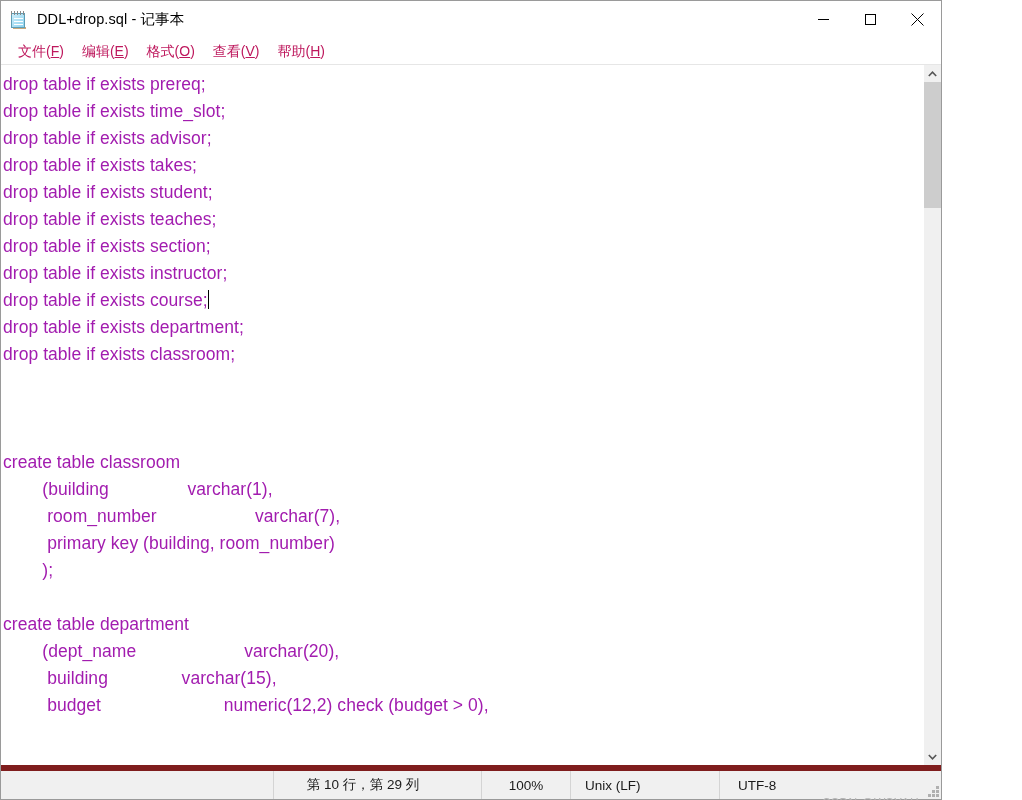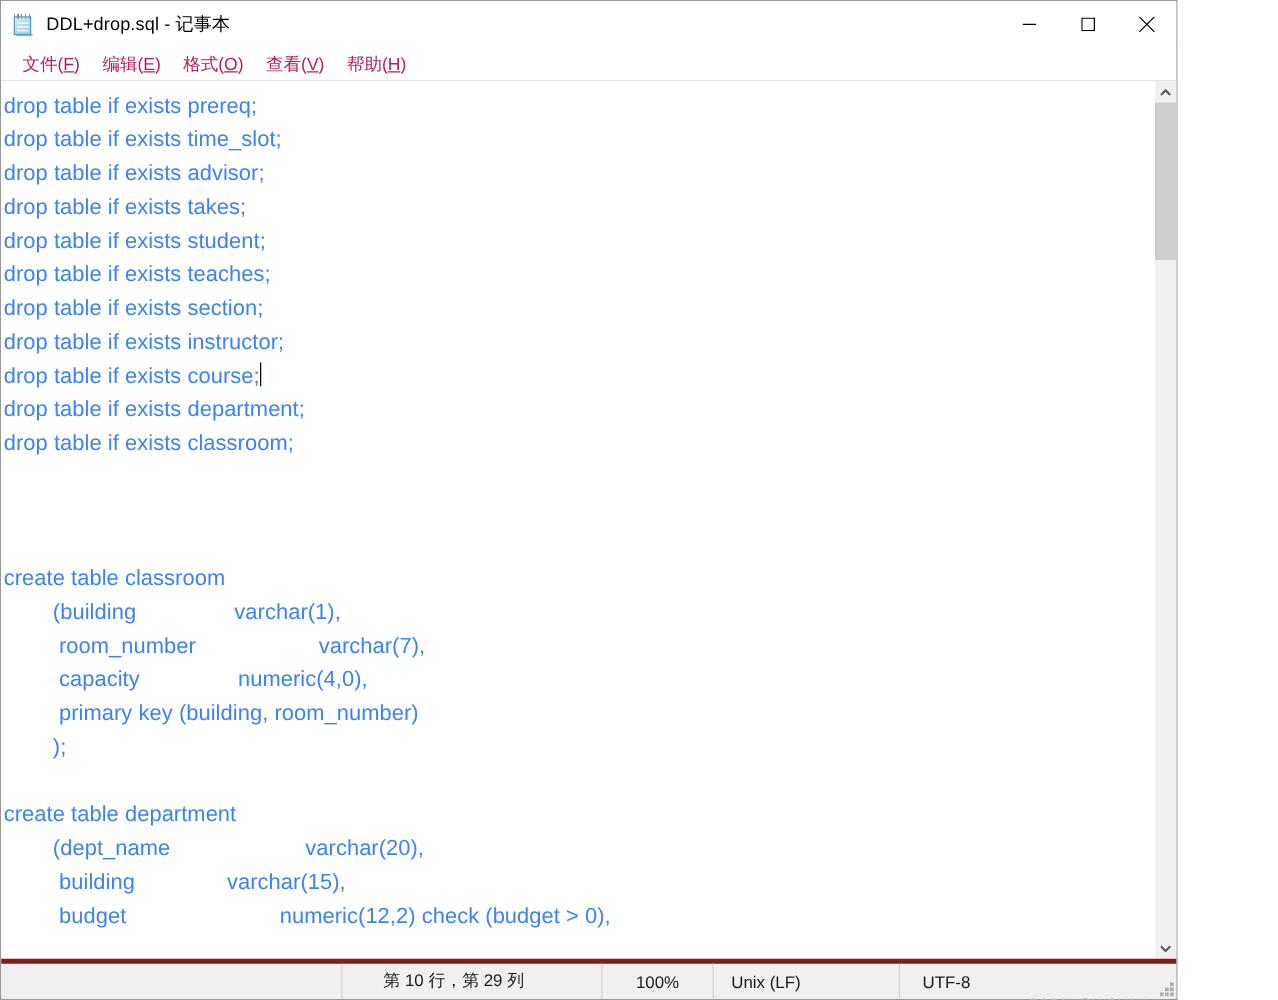--- a/index.html
+++ b/index.html
@@ -125,21 +125,21 @@
   }
   .editor {
     flex: 1 1 auto;
     position: relative;
     overflow: hidden;
     padding-top: 6px;
   }
   .code-line {
     font-size: 17.5px;
     line-height: 27px;
-    color: #3b82f6;
+    color: #a21caf;
     white-space: pre;
     padding-left: 2px;
     height: 27px;
     letter-spacing: 0.05px;
   }
   .code-line.blank { color: transparent; }
   .caret {
     display: inline-block;
     width: 1px;
     height: 19px;
@@ -177,21 +177,21 @@
     width: 17px;
     height: 126px;
     background: #cdcdcd;
   }
 
   
   .statusbar {
     height: 28px;
     min-height: 28px;
     background: #f0f0f0;
-    border-top: 4px solid #7f1d1d;
+    border-top: 6px solid #7f1d1d;
     display: flex;
     align-items: stretch;
     position: relative;
     font-size: 13.5px;
     color: #1a1a1a;
   }
   .status-spacer { flex: 1 1 auto; }
   .status-cell {
     display: flex;
     align-items: center;
@@ -281,21 +281,20 @@
         <div class="code-line"><span>drop table if exists instructor;</span></div>
         <div class="code-line"><span>drop table if exists course;</span><span class="caret"></span></div>
         <div class="code-line"><span>drop table if exists department;</span></div>
         <div class="code-line"><span>drop table if exists classroom;</span></div>
         <div class="code-line blank"><span>&nbsp;</span></div>
         <div class="code-line blank"><span>&nbsp;</span></div>
         <div class="code-line blank"><span>&nbsp;</span></div>
         <div class="code-line"><span>create table classroom</span></div>
         <div class="code-line"><span>        (building                varchar(1),</span></div>
         <div class="code-line"><span>         room_number                    varchar(7),</span></div>
-        <div class="code-line"><span>         capacity                numeric(4,0),</span></div>
         <div class="code-line"><span>         primary key (building, room_number)</span></div>
         <div class="code-line"><span>        );</span></div>
         <div class="code-line blank"><span>&nbsp;</span></div>
         <div class="code-line"><span>create table department</span></div>
         <div class="code-line"><span>        (dept_name                      varchar(20),</span></div>
         <div class="code-line"><span>         building               varchar(15),</span></div>
         <div class="code-line"><span>         budget                         numeric(12,2) check (budget &gt; 0),</span></div>
       </div>
 
     <div class="vscroll">

